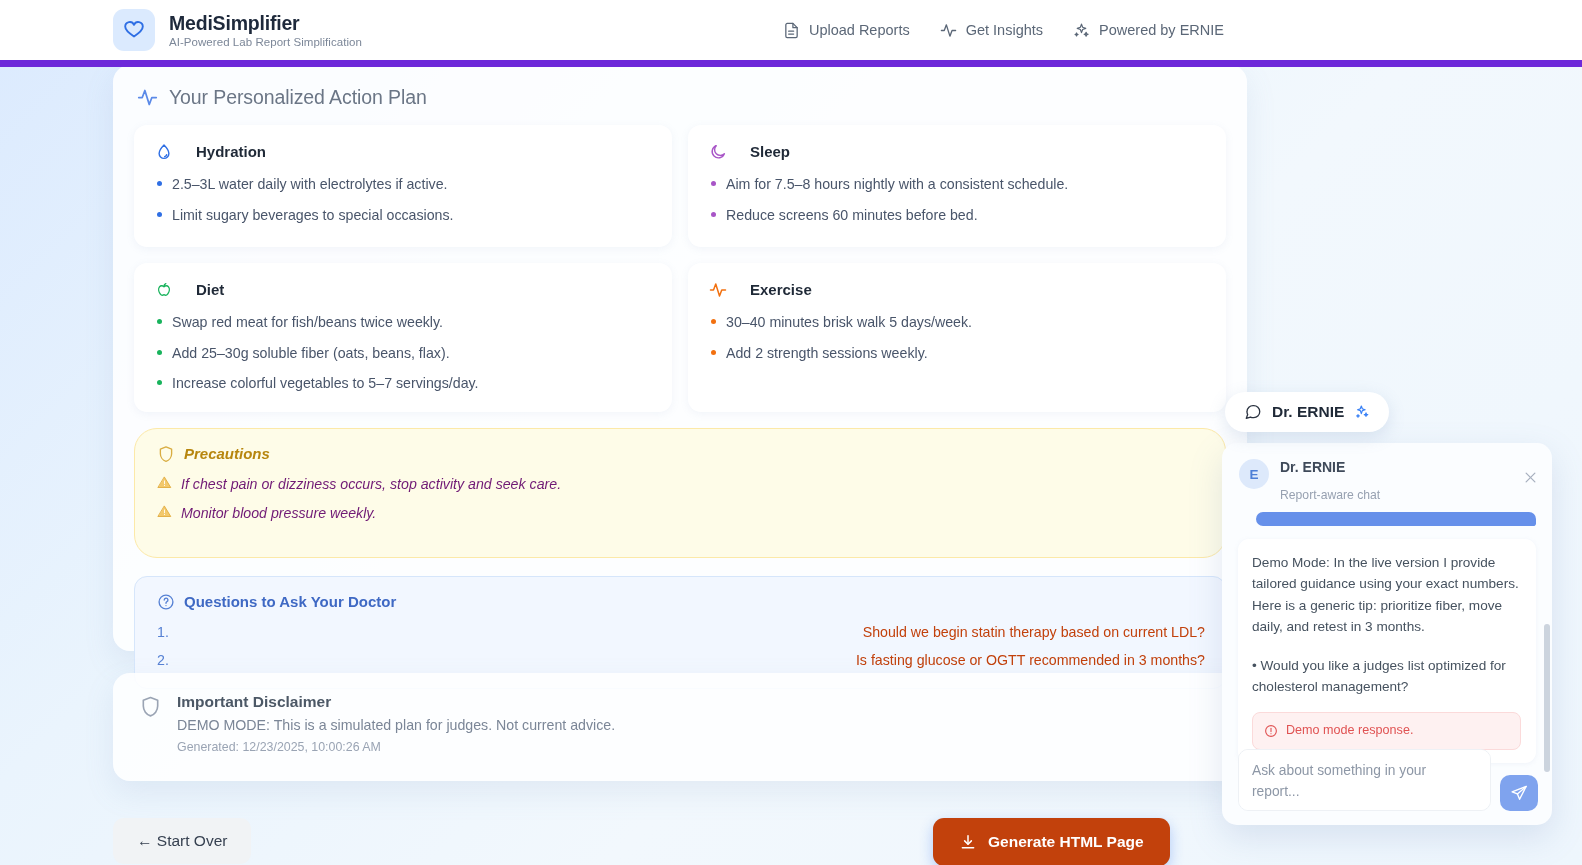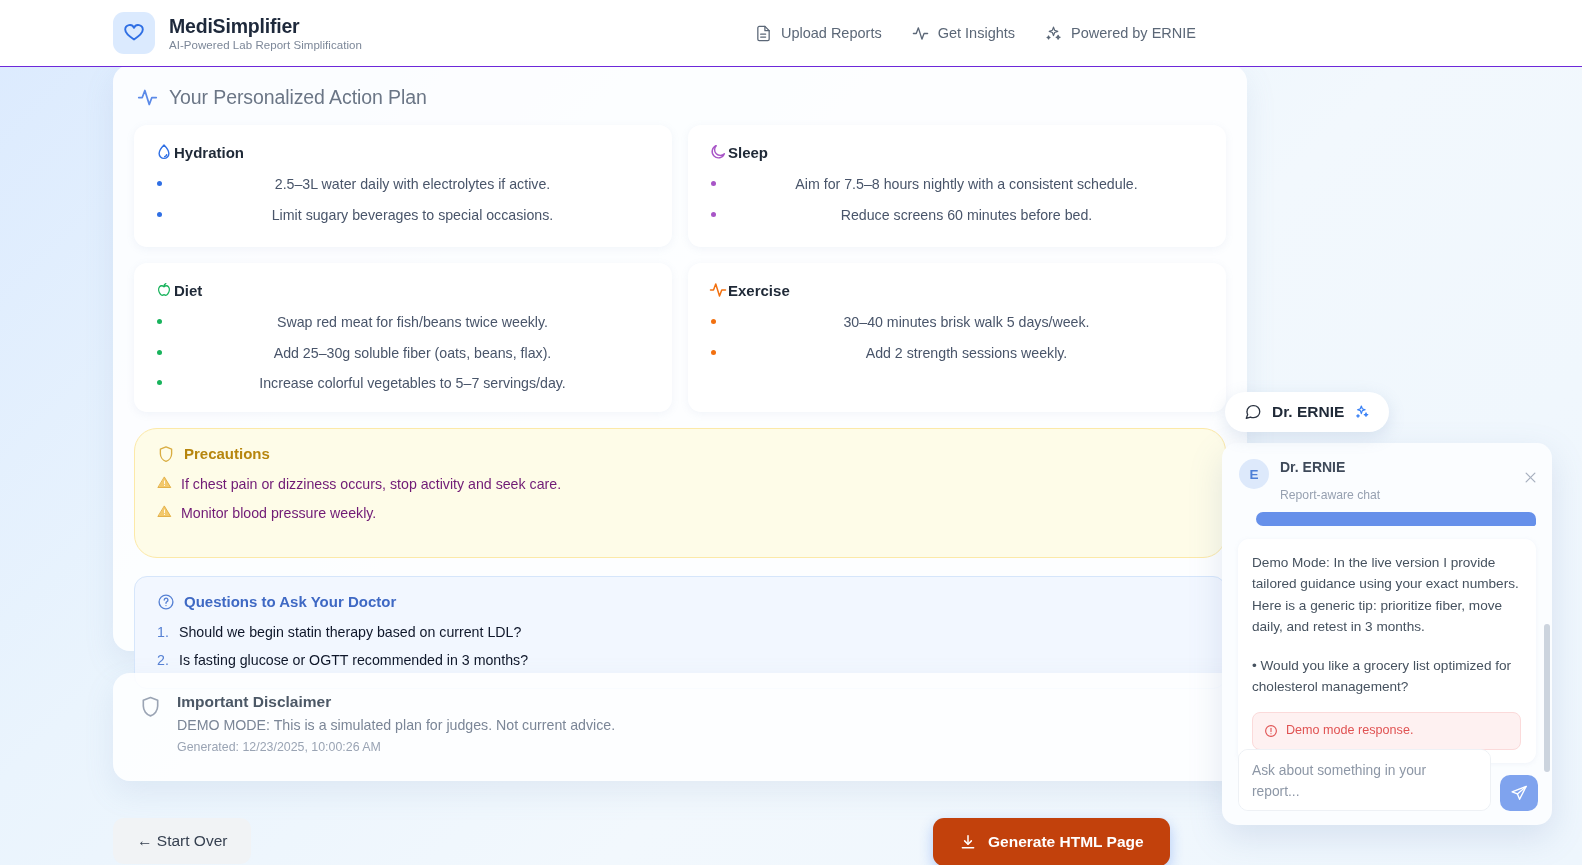--- a/index.html
+++ b/index.html
@@ -10,23 +10,24 @@
   }
   body {
     background: linear-gradient(135deg, #dbeafe 0%, #eaf4fd 32%, #f2f8fd 60%, #eef6fd 100%);
     position: relative;
   }
 
   
   .header {
     position: absolute; top: 0; left: 0; width: 1582px; height: 67px;
     background: #ffffff;
-    border-bottom: 1px solid #6d28d9;
+    border-bottom: 7px solid #6d28d9;
     display: flex; align-items: center;
     z-index: 40;
+    gap: 28px;
   }
   .brand { display: flex; align-items: center; gap: 14px; margin-left: 113px; }
   .brand-logo {
     width: 42px; height: 42px; border-radius: 11px;
     background: #dbeafe; display: flex; align-items: center; justify-content: center;
   }
   .brand-text { display: flex; flex-direction: column; gap: 1px; }
   .brand-title { font-size: 19.5px; font-weight: 700; color: #1e293b; letter-spacing: -0.2px; }
   .brand-sub { font-size: 11.5px; color: #7c8798; letter-spacing: 0.05px; }
 
@@ -55,23 +56,23 @@
 
   .grid {
     display: grid; grid-template-columns: 1fr 1fr; gap: 16px;
     padding: 16px 21px 0 21px;
   }
   .card {
     background: #ffffff; border-radius: 13px;
     box-shadow: 0 2px 9px rgba(120,145,185,0.09);
     padding: 18px 19px 18px 21px;
   }
-  .card-h { display: flex; align-items: center; gap: 1px; margin-bottom: 13px; }
+  .card-h { display: flex; align-items: flex-start; gap: 23px; margin-bottom: 13px; }
   .card-h-label { font-size: 15px; font-weight: 700; color: #1f2937; }
-  .card ul { list-style: none; text-align: center; }
+  .card ul { list-style: none; }
   .card li {
     position: relative; padding-left: 17px; margin-bottom: 10px;
     font-size: 14.2px; color: #49556a; line-height: 1.45;
   }
   .card li:last-child { margin-bottom: 0; }
   .card li::before {
     content: ""; position: absolute; left: 2px; top: 7px;
     width: 5px; height: 5px; border-radius: 50%; background: currentColor;
   }
   .b-blue li::before   { background: #2f6fe4; }
@@ -80,21 +81,21 @@
   .b-orange li::before { background: #f2700f; }
   .card-hydration { min-height: 122px; }
   .card-sleep     { min-height: 122px; }
   .card-diet      { min-height: 146px; }
   .card-exercise  { min-height: 146px; }
 
   
   .precautions {
     margin: 16px 21px 0 21px;
     background: #fefce8; border: 1px solid #fce9a8;
-    border-radius: 23px; padding: 16px 20px 17px 22px;
+    border-radius: 23px; padding: 16px 20px 17px 22px; font-style: italic;
   }
   .prec-h { display: flex; align-items: center; gap: 9px; margin-bottom: 12px; }
   .prec-h-label { font-size: 15px; font-weight: 700; color: #b7860e; }
   .precautions ul { list-style: none; }
   .precautions li {
     display: flex; align-items: flex-start; gap: 9px;
     font-size: 14.2px; color: #701a75; margin-bottom: 9px; line-height: 1.4;
   }
   .precautions li:last-child { margin-bottom: 16px; }
 
@@ -102,21 +103,21 @@
   .questions {
     margin: 18px 21px 0 21px;
     background: #f2f7ff; border: 1px solid #d6e6fb;
     border-radius: 13px; padding: 16px 20px 17px 22px;
   }
   .q-h { display: flex; align-items: center; gap: 9px; margin-bottom: 12px; }
   .q-h-label { font-size: 15px; font-weight: 700; color: #3f69c4; }
   .questions ol { list-style: none; counter-reset: q; }
   .questions li {
     counter-increment: q; position: relative; padding-left: 22px;
-    font-size: 14.2px; color: #0f172a; margin-bottom: 9px; line-height: 1.4;
+    font-size: 14.2px; color: #c2410c; margin-bottom: 9px; line-height: 1.4; text-align: right;
   }
   .questions li:last-child { margin-bottom: 0; }
   .questions li::before {
     content: counter(q) "."; position: absolute; left: 0; color: #5681d4;
   }
 
   
   .panel-disc {
     top: 606px; height: 108px;
     padding: 20px 24px 20px 26px;
@@ -455,21 +456,21 @@
         <line x1="5" y1="5" x2="19" y2="19"></line>
           <line x1="19" y1="5" x2="5" y2="19"></line>
       </svg>
     </span>
   </div>
 
   <div class="chat-body">
     <div class="bubble-user"></div>
     <div class="bubble-bot">
       <p>Demo Mode: In the live version I provide tailored guidance using your exact numbers. Here is a generic tip: prioritize fiber, move daily, and retest in 3 months.</p>
-      <p>• Would you like a grocery list optimized for cholesterol management?</p>
+      <p>• Would you like a judges list optimized for cholesterol management?</p>
       <div class="demo-badge">
         <span>
           <svg width="14" height="14" viewBox="0 0 24 24" fill="none" stroke="#e05252" stroke-width="1.9" stroke-linecap="round">
             <circle cx="12" cy="12" r="9.2"></circle>
               <line x1="12" y1="7.5" x2="12" y2="13"></line>
               <circle cx="12" cy="16.5" r="0.9" fill="#e05252" stroke="none"></circle>
           </svg>
         </span>
         <span>Demo mode response.</span>
       </div>

